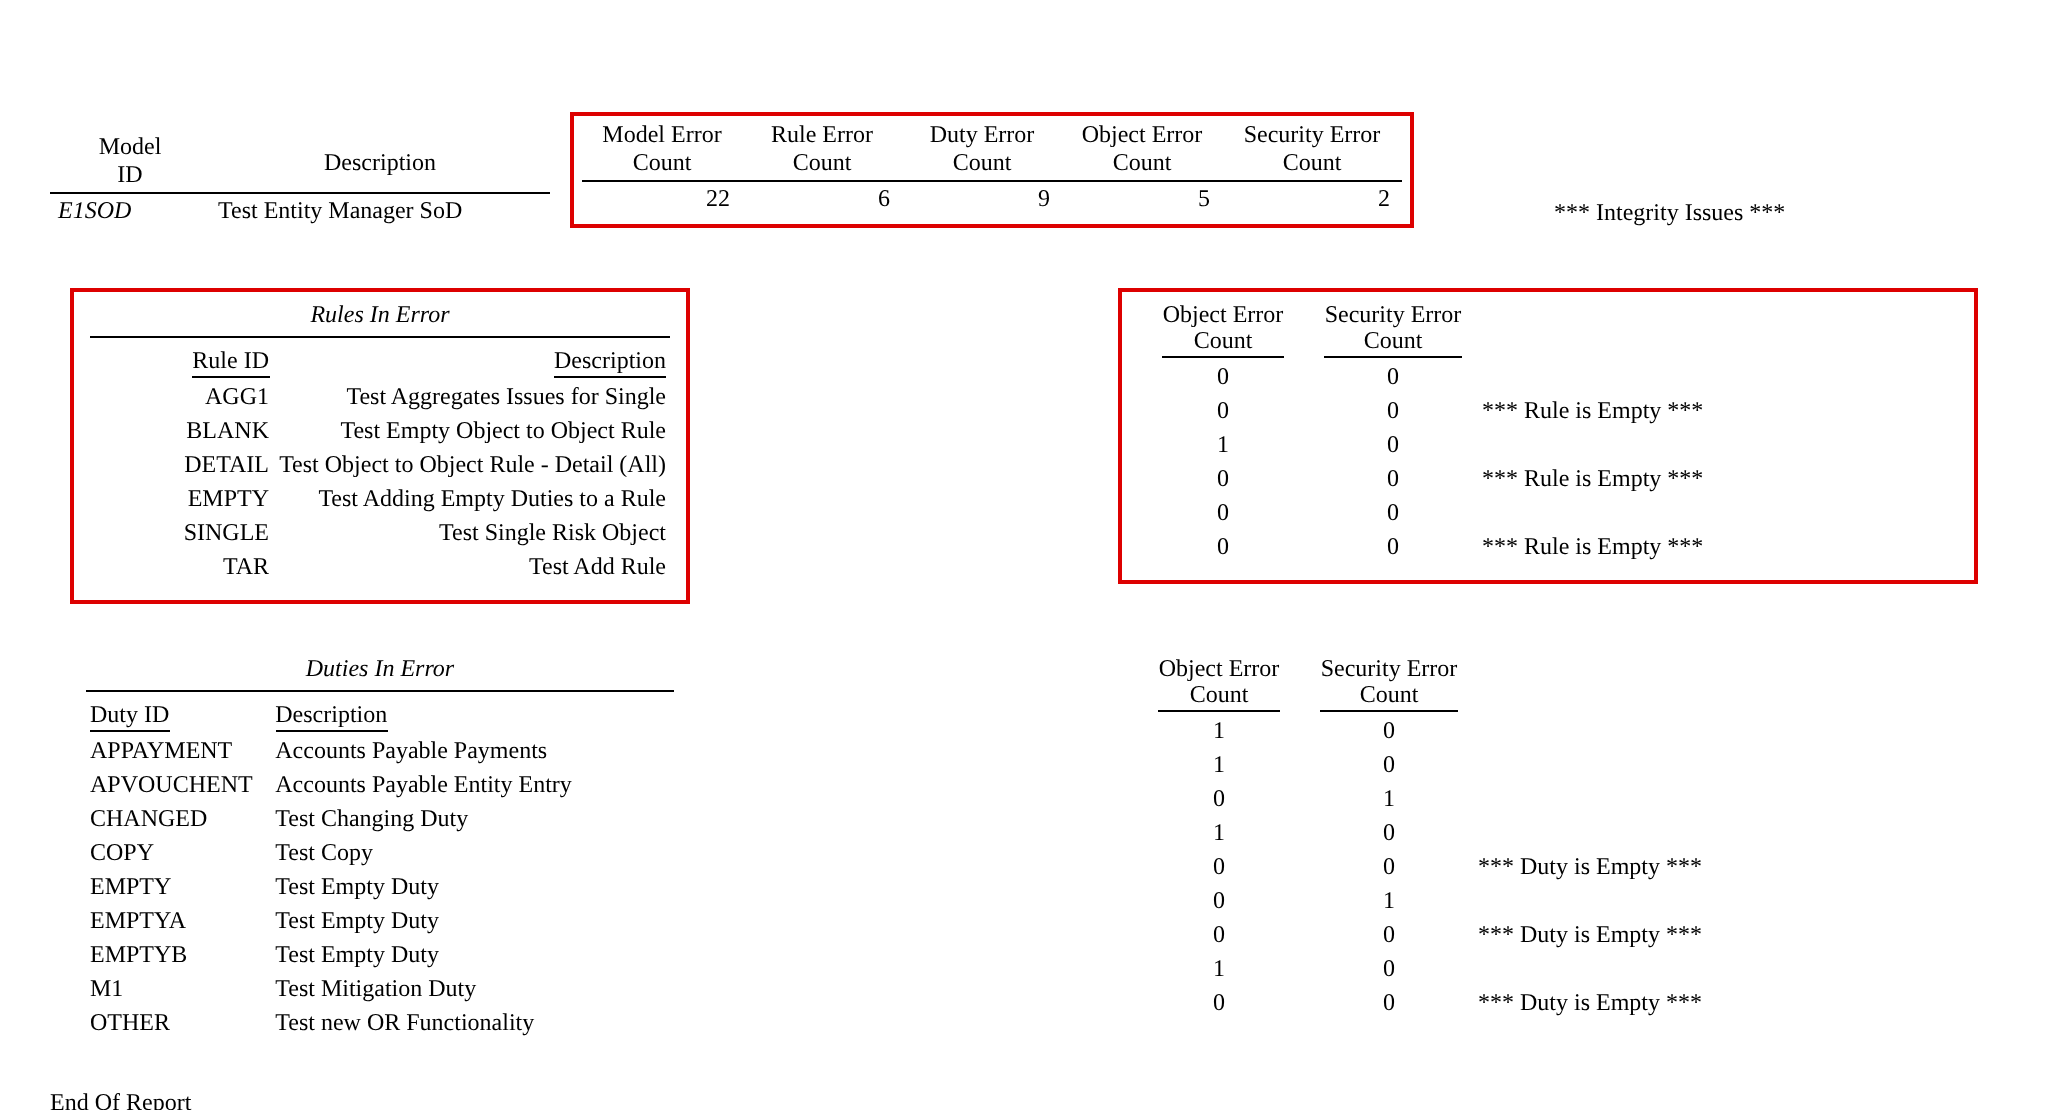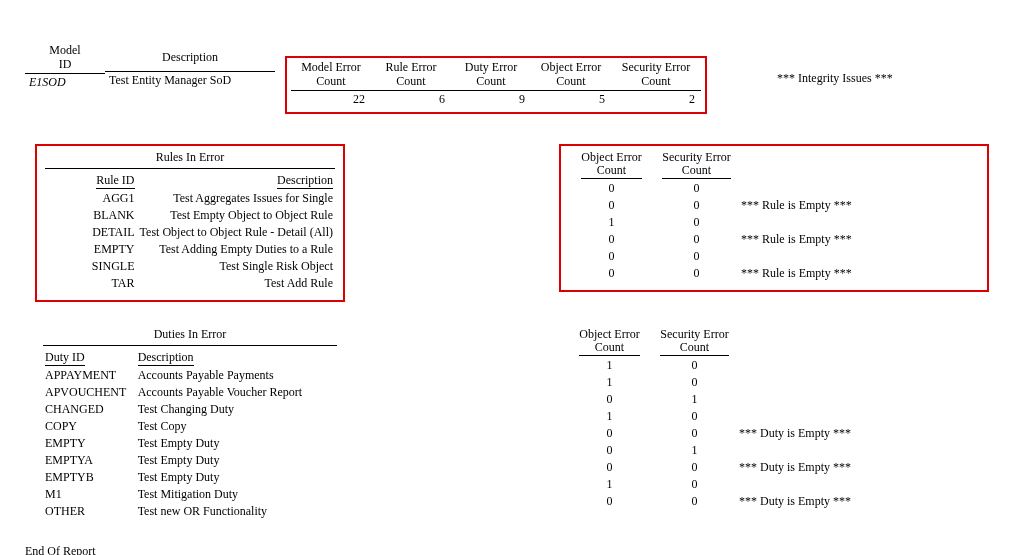--- a/index.html
+++ b/index.html
@@ -5,36 +5,37 @@
   * { box-sizing: border-box; }
   body {
     margin: 0;
     padding: 20px 25px;
     font-family: "Times New Roman", Times, serif;
     font-size: 12px;
     color: #000;
     background: #fff;
     width: 1024px;
   }
-  .row { display: flex; align-items: center; }
+  .row { display: flex; align-items: flex-end; }
   .under { border-bottom: 1px solid #000; }
   .hdr-cell {
     text-align: center;
     padding: 1px 4px;
     white-space: pre-line;
     line-height: 1.15;
   }
   .val-cell { text-align: right; padding: 1px 6px 1px 4px; }
   .val-center { text-align: center; padding: 1px 4px; }
   .redbox { border: 2px solid #d00; }
   .section-title {
     text-align: center;
     border-bottom: 1px solid #000;
     padding-bottom: 3px;
     font-size: 12px;
+    font-style: italic;
   }
   .thin-under { border-bottom: 1px solid #000; display: inline-block; }
   .duty-col-id { width: 92px; }
   .rule-col-id { width: 92px; }
   .desc-col { width: 200px; }
   .count-col { width: 85px; }
   .big-count-col { width: 80px; }
   .msg-col { width: 150px; padding-left: 40px; white-space: nowrap; }
   .topgap { height: 3px; }
   .tbl { border-collapse: collapse; }
@@ -197,21 +198,21 @@
         <td class="desc-col"><span class="thin-under">Description</span></td>
       </tr>
       </tbody>
         <tbody id="duties-left-body">
           <tr>
             <td class="duty-col-id">APPAYMENT</td>
             <td class="desc-col">Accounts Payable Payments</td>
           </tr>
           <tr>
             <td class="duty-col-id">APVOUCHENT</td>
-            <td class="desc-col">Accounts Payable Voucher Report</td>
+            <td class="desc-col">Accounts Payable Entity Entry</td>
           </tr>
           <tr>
             <td class="duty-col-id">CHANGED</td>
             <td class="desc-col">Test Changing Duty</td>
           </tr>
           <tr>
             <td class="duty-col-id">COPY</td>
             <td class="desc-col">Test Copy</td>
           </tr>
           <tr>

